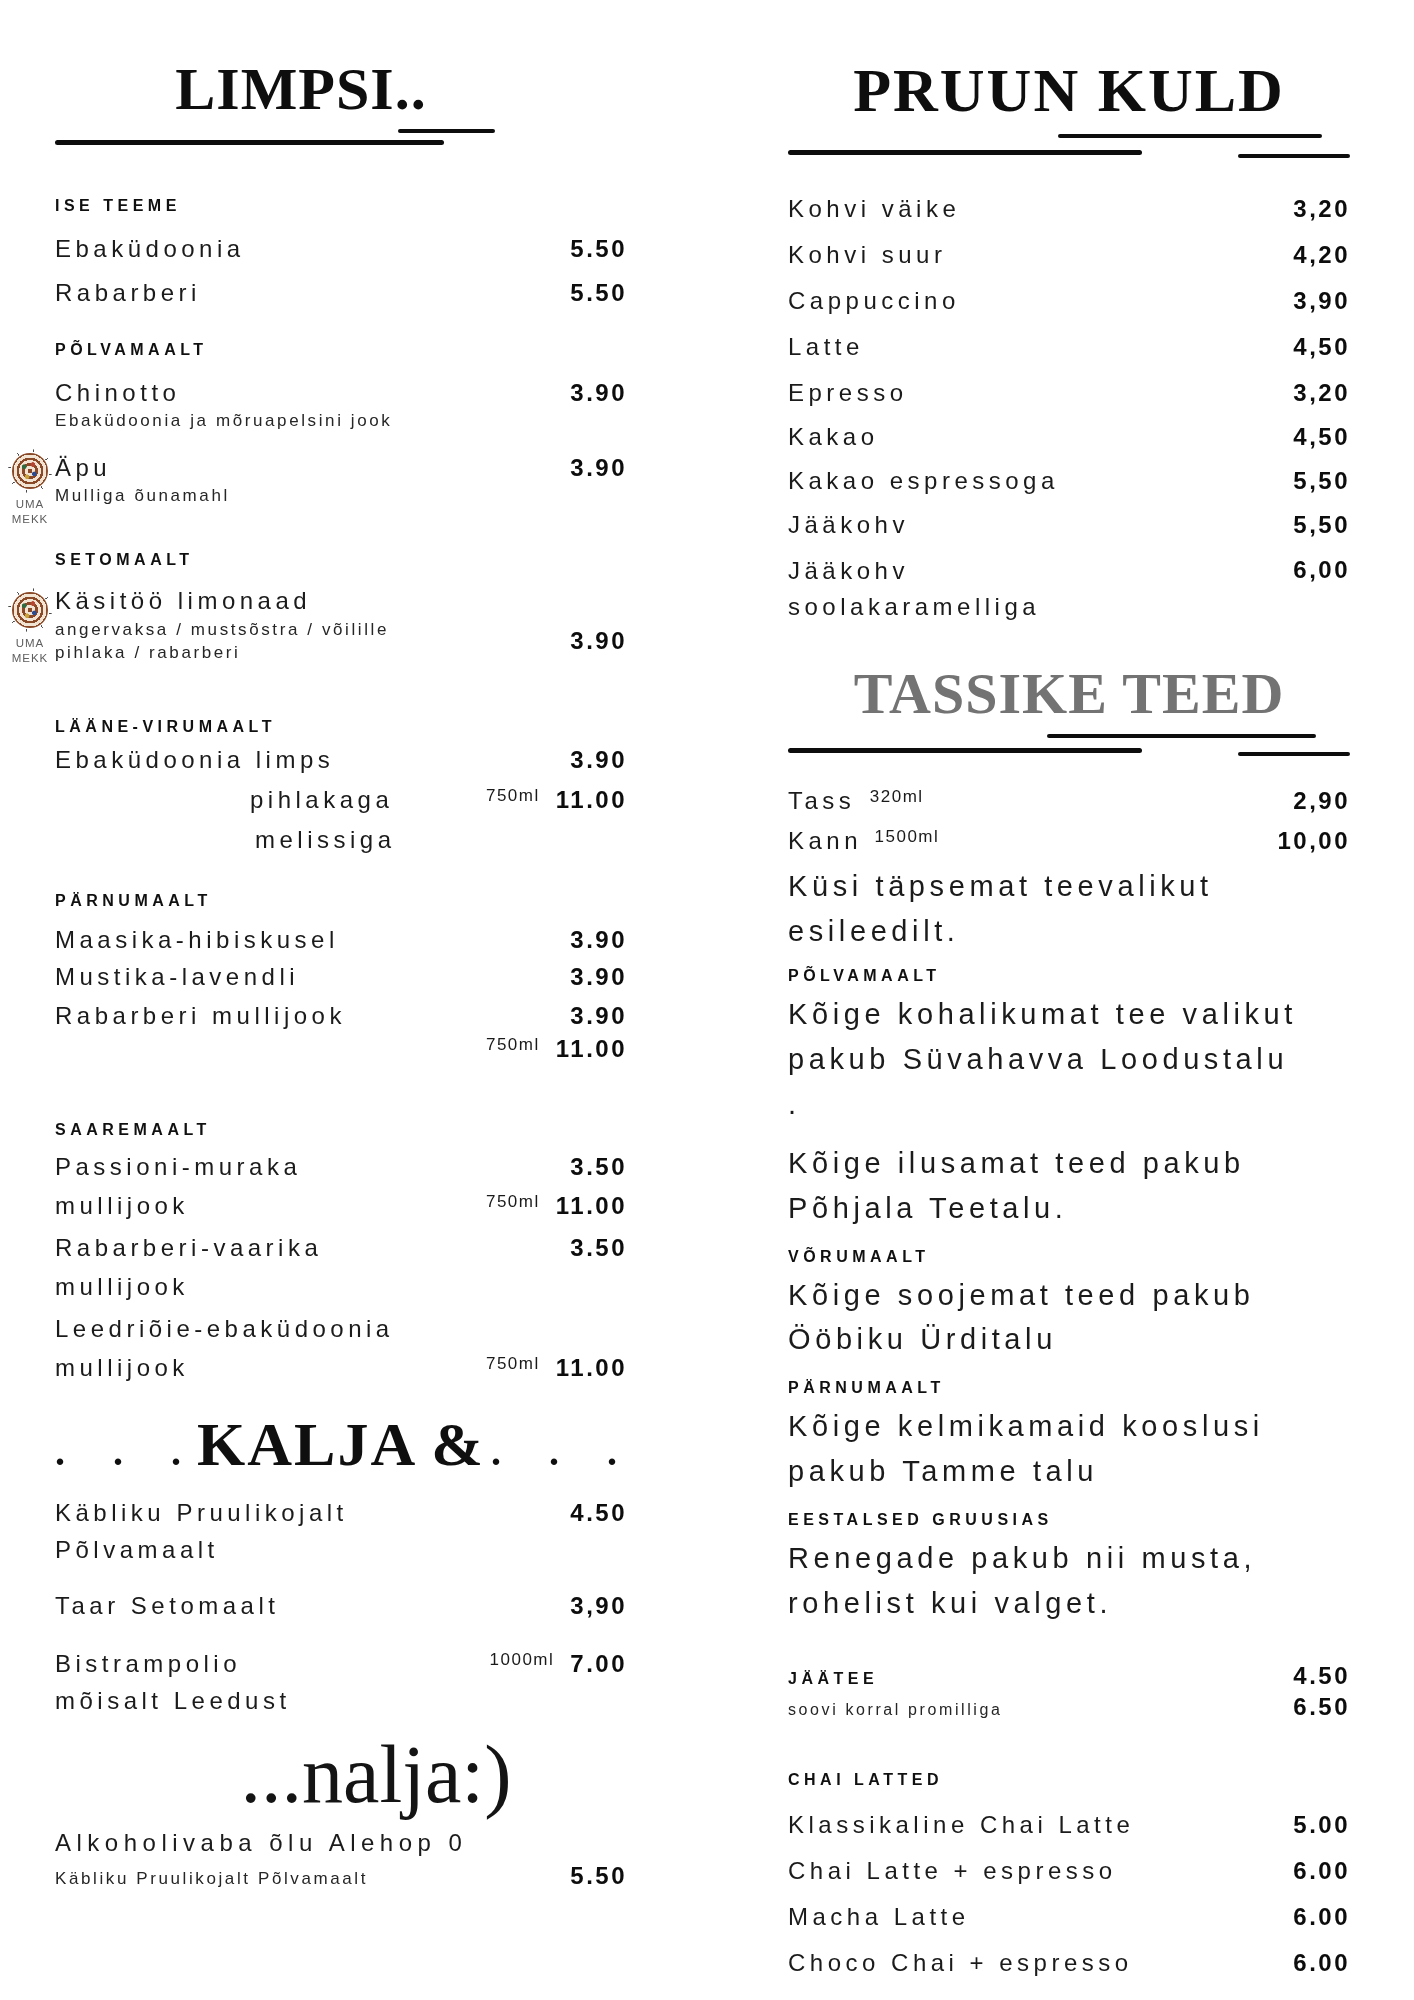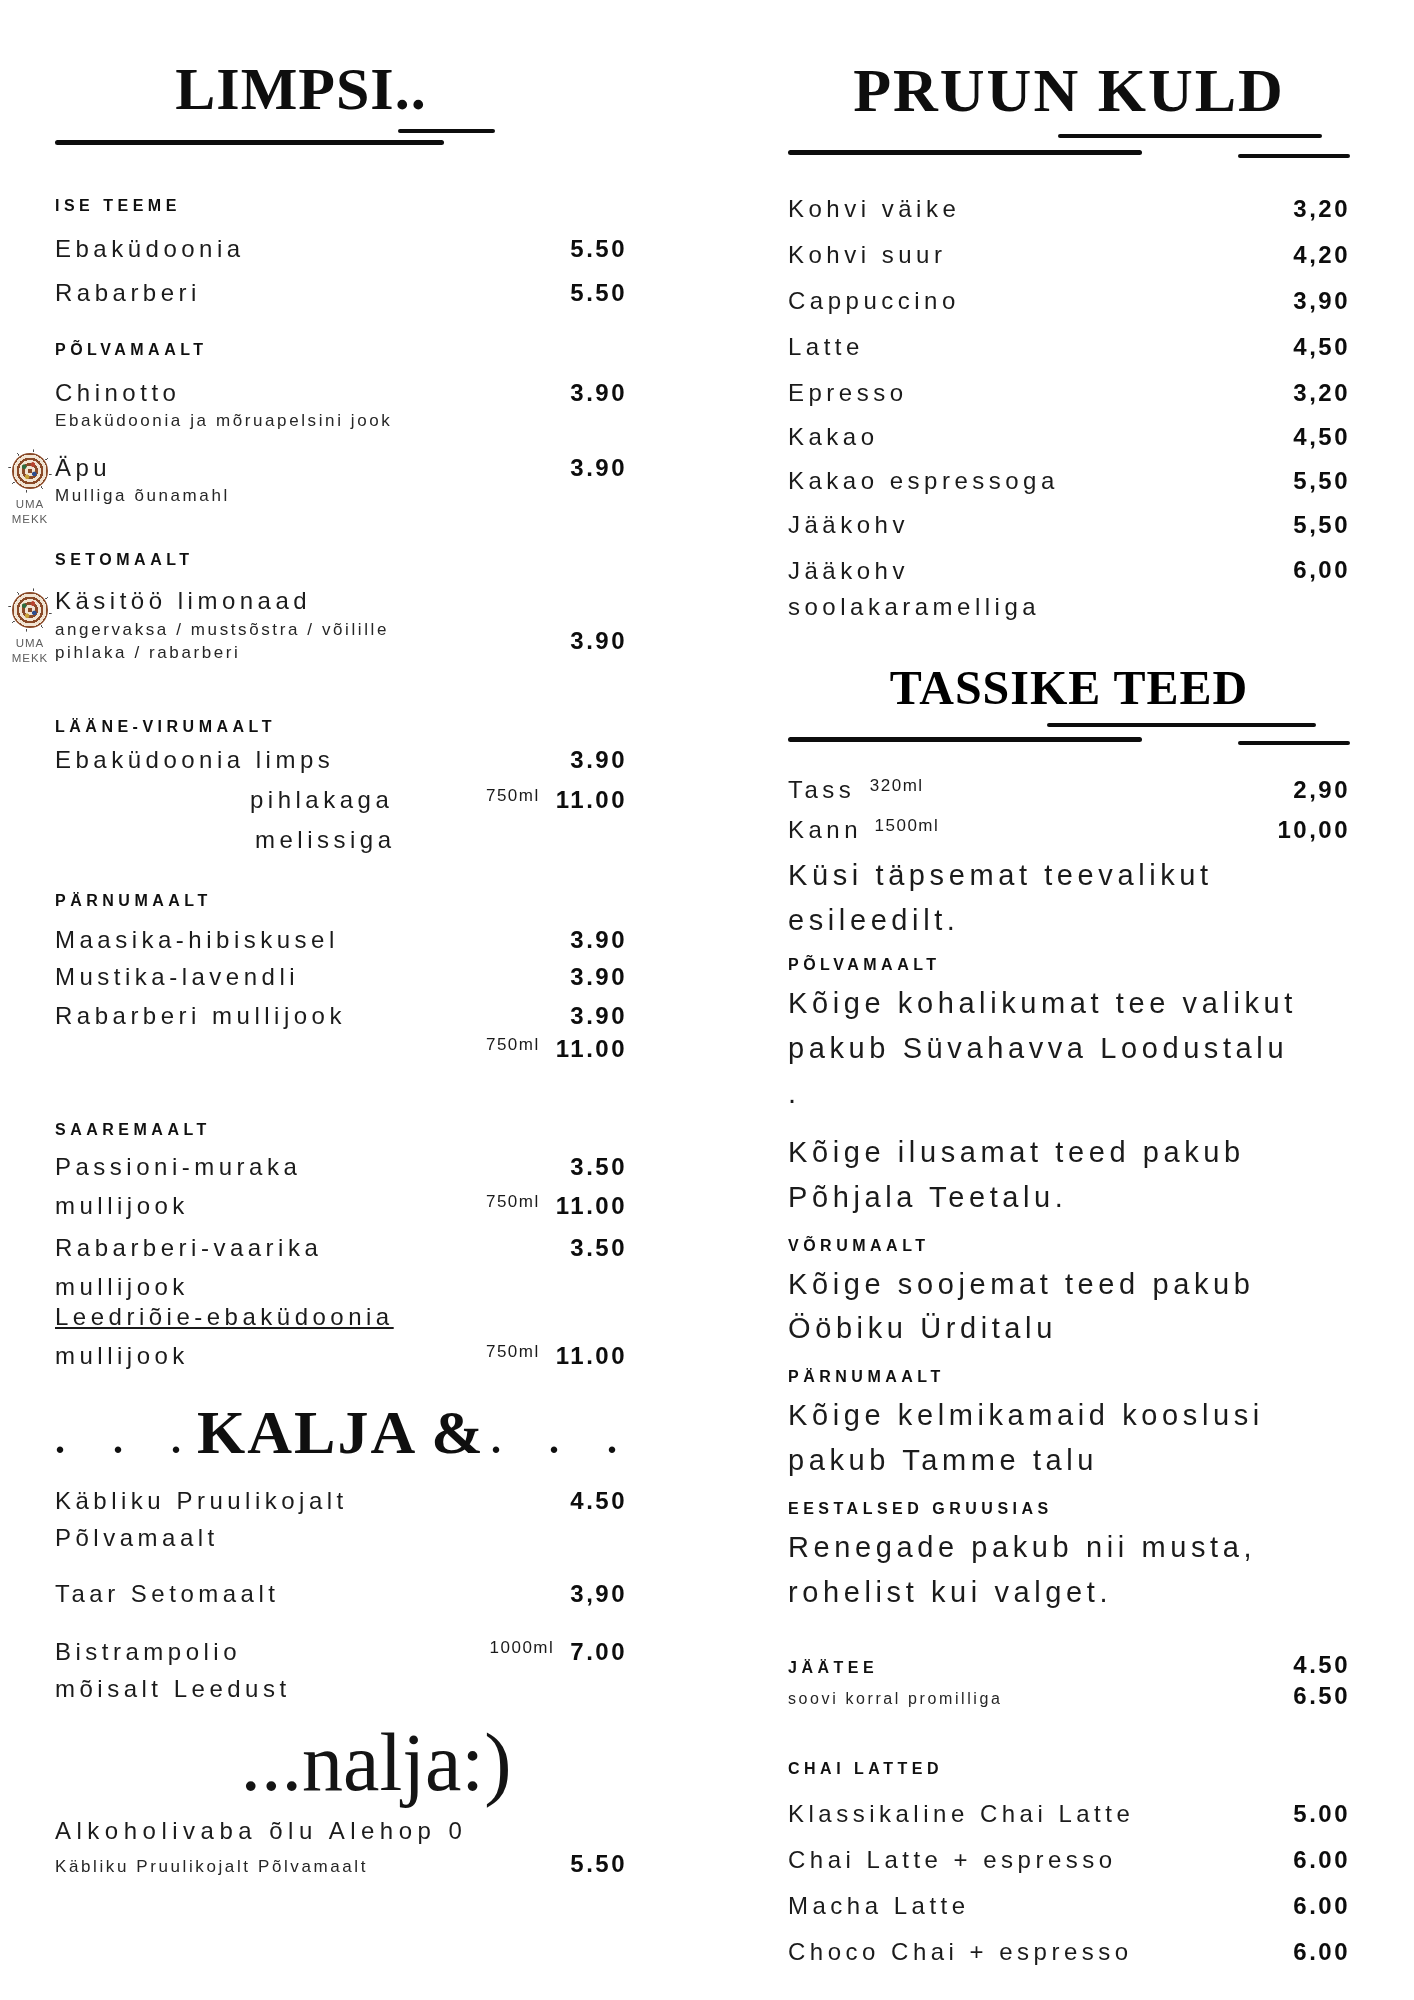--- a/index.html
+++ b/index.html
@@ -5,21 +5,21 @@
   html,body{margin:0;padding:0;background:#ffffff;}
   .page{position:relative;width:1414px;height:2000px;background:#ffffff;overflow:hidden;
         font-family:"Liberation Sans",sans-serif;color:#1b1b1b;}
   .col{position:absolute;}
   .col-left{left:55px;top:50px;width:572px;}
   .col-right{left:788px;top:46px;width:562px;}
 
   .display{font-family:"Liberation Serif",serif;font-weight:700;color:#0e0e0e;line-height:1.1;}
   .title-limpsi{font-size:60px;text-align:center;padding-right:80px;letter-spacing:1px;margin-top:6px;}
   .title-pruun{font-size:62px;text-align:center;letter-spacing:2px;margin-top:10px;}
-  .title-tea{font-size:48px;text-align:center;letter-spacing:1px;color:#000000;margin-top:40px;}
+  .title-tea{font-size:58px;text-align:center;letter-spacing:1px;color:#737373;margin-top:40px;}
 
   .scribble{position:relative;height:20px;margin-top:8px;}
   .stroke{position:absolute;background:#0d0d0d;border-radius:3px;}
 
   .sec{font-weight:700;font-size:16px;letter-spacing:4.5px;color:#101010;line-height:1.25;}
   .row{display:flex;justify-content:space-between;align-items:baseline;}
   .name{font-size:24px;letter-spacing:4.5px;font-weight:400;color:#1b1b1b;line-height:1.25;}
   .price{font-weight:700;font-size:24px;letter-spacing:2.5px;color:#0d0d0d;white-space:nowrap;line-height:1.2;}
   .desc{font-size:17px;letter-spacing:2.6px;color:#262626;line-height:1.35;}
   .size{font-size:17px;letter-spacing:1.5px;color:#1a1a1a;position:relative;top:-7px;margin-right:16px;}
@@ -158,21 +158,21 @@
       <span class="name">mullijook</span>
       <span style="white-space:nowrap;">
         <span class="size">750ml</span><span class="price">11.00</span>
       </span>
     </div>
     <div class="row" style="margin-top:12px;">
       <span class="name">Rabarberi-vaarika</span>
       <span class="price">3.50</span>
     </div>
     <div class="name" style="margin-top:9px;">mullijook</div>
-    <div class="name" style="margin-top:0;text-decoration:underline;">Leedriõie-ebaküdoonia</div>
+    <div class="name" style="margin-top:12px;">Leedriõie-ebaküdoonia</div>
     <div class="row" style="margin-top:9px;">
       <span class="name">mullijook</span>
       <span style="white-space:nowrap;">
         <span class="size">750ml</span><span class="price">11.00</span>
       </span>
     </div>
 
     <div class="kalja-head">
       <span class="kalja-dots">. . .</span>
       <span class="kalja-title">KALJA &amp;</span>

